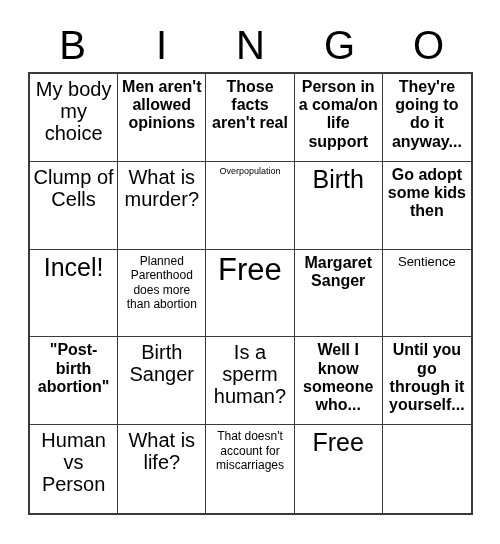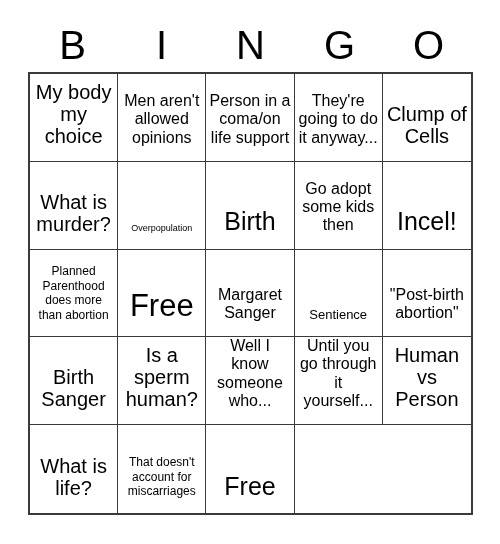--- a/index.html
+++ b/index.html
@@ -58,44 +58,44 @@
     grid-template-columns: repeat(5, 1fr);
     grid-template-rows: repeat(5, 1fr);
     background: #ffffff;
   }
 
   .cell {
     border-right: 1px solid #3a3a3a;
     border-bottom: 1px solid #3a3a3a;
     box-sizing: border-box;
     display: flex;
-    align-items: flex-end;
+    align-items: flex-start;
     justify-content: center;
     text-align: center;
-    padding: 14px 3px;
+    padding: 4px 3px;
     overflow: hidden;
     background: #ffffff;
   }
   
   .cell:nth-child(5n) { border-right: none; }
   .cell:nth-child(n+21) { border-bottom: none; }
 
   .cell-text {
     display: block;
     width: 100%;
     line-height: 1.12;
     word-wrap: break-word;
     color: #000000;
   }
 
   
   .sz-xxl .cell-text { font-size: 31px; line-height: 1.05; }
   .sz-xl  .cell-text { font-size: 25px; line-height: 1.06; }
   .sz-lg  .cell-text { font-size: 20px; line-height: 1.10; }
-  .sz-md  .cell-text { font-size: 16px; line-height: 1.14; }
+  .sz-md  .cell-text { font-size: 16px; line-height: 1.14; font-weight: bold; }
   .sz-sm  .cell-text { font-size: 13px; line-height: 1.18; }
   .sz-xs  .cell-text { font-size: 12px; line-height: 1.22; }
   .sz-xxs .cell-text { font-size: 9px;  line-height: 1.25; }
 </style>
 </head>
 <body>
 
 <div class="card">
 
   <div class="header">
@@ -105,20 +105,23 @@
       <div class="header-letter">G</div>
       <div class="header-letter">O</div>
     </div>
 
   <div class="grid">
       <div class="cell sz-lg">
         <span class="cell-text">My body my choice</span>
       </div>
       <div class="cell sz-md">
         <span class="cell-text">Men aren't allowed opinions</span>
+      </div>
+      <div class="cell sz-md">
+        <span class="cell-text">Those facts aren't real</span>
       </div>
       <div class="cell sz-md">
         <span class="cell-text">Person in a coma/on life support</span>
       </div>
       <div class="cell sz-md">
         <span class="cell-text">They're going to do it anyway...</span>
       </div>
       <div class="cell sz-lg">
         <span class="cell-text">Clump of Cells</span>
       </div>

